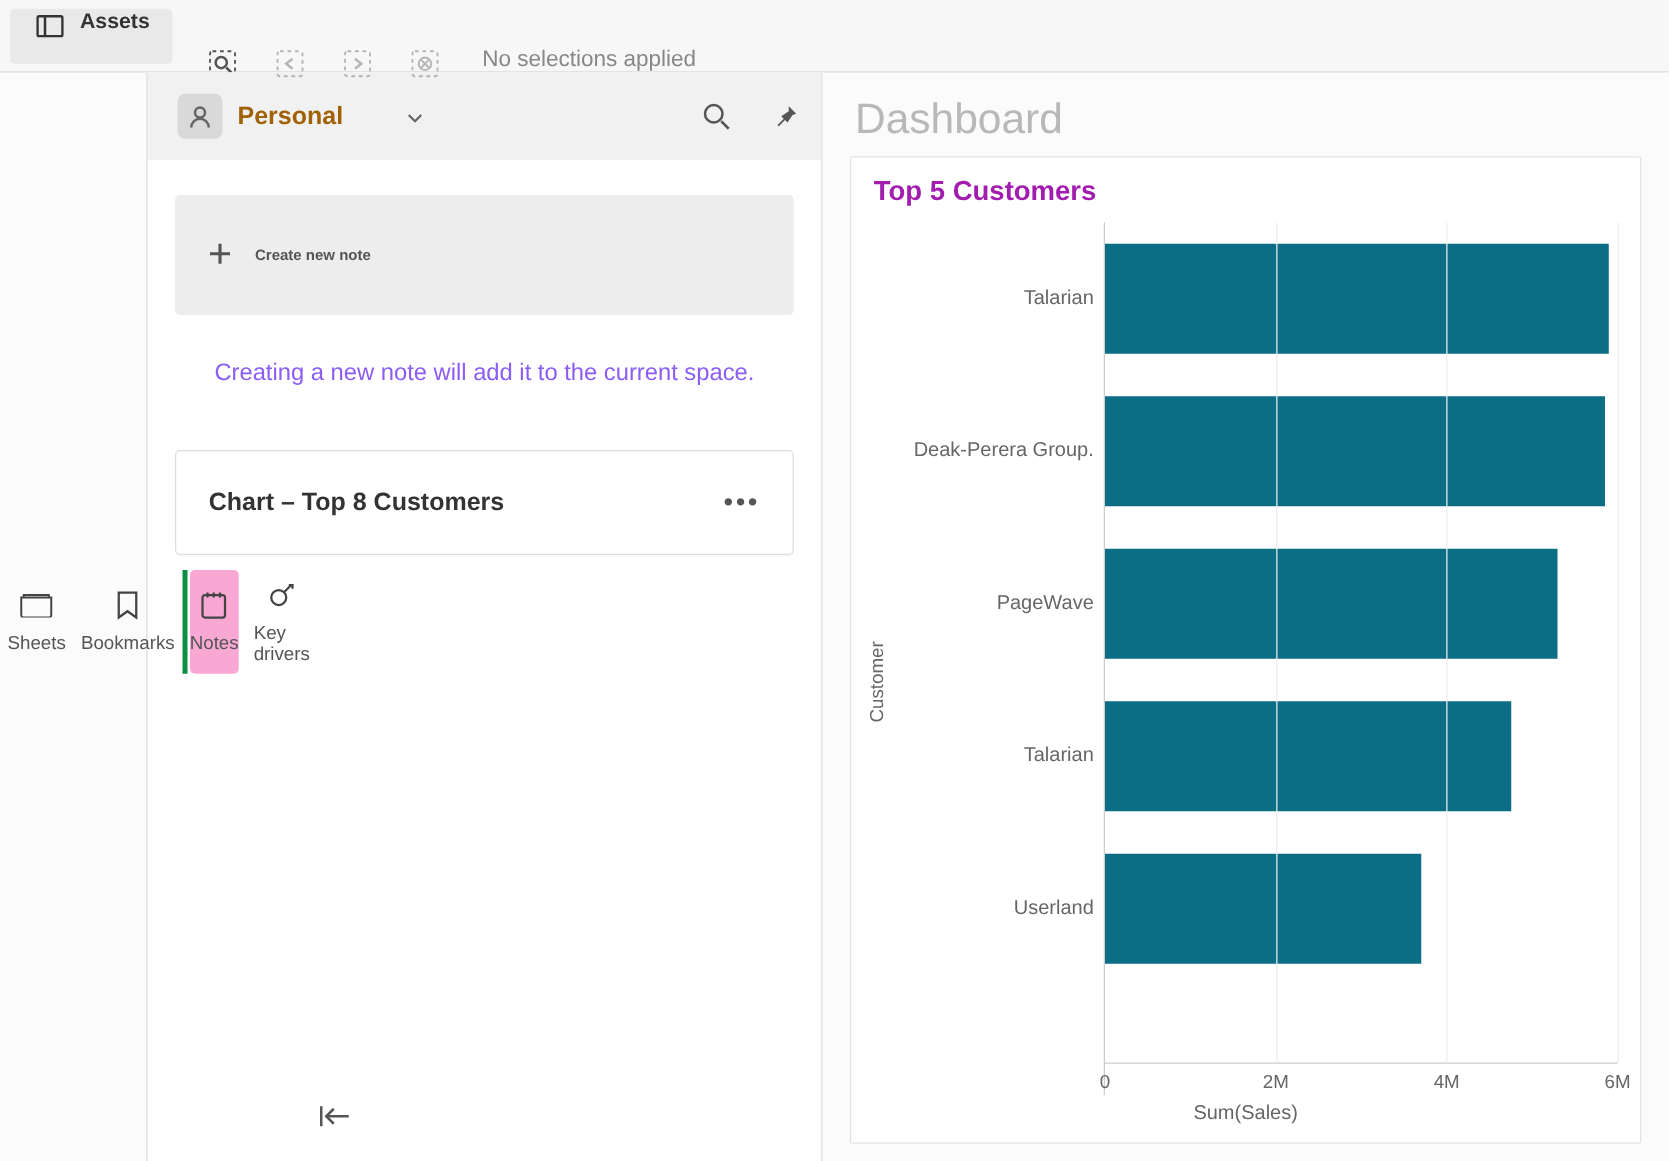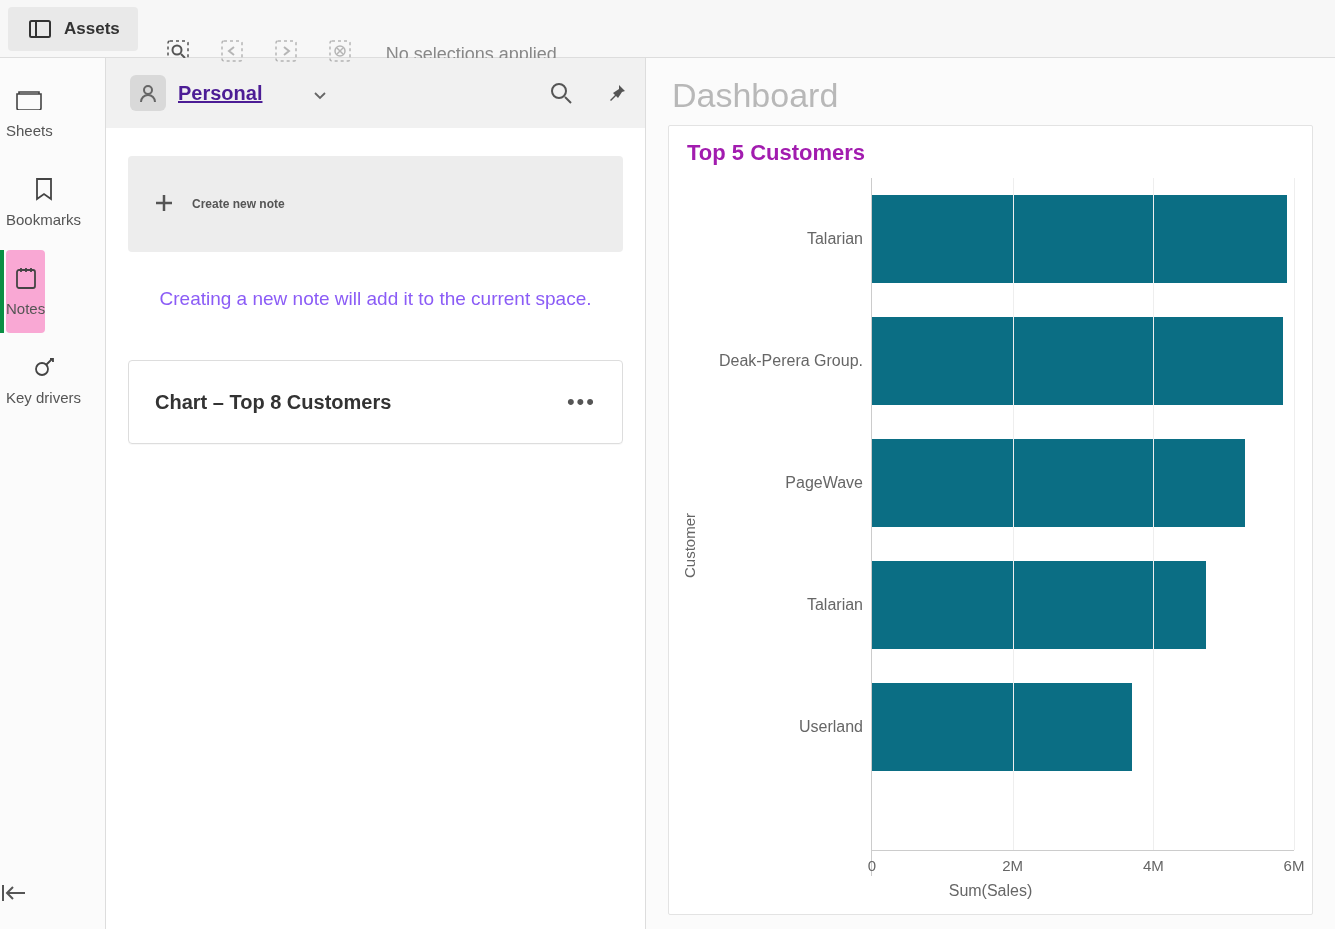--- a/index.html
+++ b/index.html
@@ -17,21 +17,21 @@
     height: 58px;
     display: flex;
     align-items: center;
     border-bottom: 1px solid #ddd;
     background: #f7f7f7;
     padding-left: 8px;
   }
   .top-btn {
     height: 44px;
     display: flex;
-    align-items: center;
+    align-items: flex-start;
     gap: 10px;
     padding: 0 18px;
     font-size: 17px;
     font-weight: 600;
     color: #333;
     background: #e9e9e9;
     border-radius: 4px;
     margin-right: 6px;
     cursor: pointer;
   }
@@ -40,42 +40,42 @@
     color: #5d48c5;
     border: 1px solid #a99be0;
     border-radius: 4px;
     height: 58px;
     margin-top: -1px;
     margin-bottom: -1px;
     padding: 0 22px;
   }
   .toolbar-sel {
     display: flex;
-    align-items: flex-end;
+    align-items: flex-start;
     gap: 26px;
     margin-left: 20px;
     margin-top: 44px;
   }
   .sel-icon { width: 28px; height: 28px; display:flex; align-items:center; justify-content:center; color:#555;}
   .sel-icon.disabled { opacity: .4; }
   .sel-text { font-size: 18px; color: #888; margin-left: 6px;}
 
   
   .main {
     display: flex;
     height: calc(929px - 58px);
   }
 
   
   .rail {
-    width: 106px;
+    width: 118px;
     border-right: 1px solid #ddd;
     display: flex;
-    flex-direction: column;
-    align-items: flex-start;
+    flex-direction: row;
+    align-items: center;
     padding-top: 14px;
     position: relative;
   }
   .rail-item {
     display: flex;
     flex-direction: column;
     align-items: center;
     gap: 8px;
     padding: 14px 0 16px 0;
     font-size: 15px;
@@ -117,25 +117,24 @@
     display: flex;
     align-items: center;
     padding: 0 14px;
   }
   .person-chip {
     display: flex;
     align-items: center;
     gap: 12px;
     font-size: 20px;
     font-weight: 600;
-    color: #4c1d95;
+    color: #a16207;
     cursor: pointer;
     padding: 6px 10px;
     border-radius: 4px;
-    text-decoration: underline;
   }
   .person-square {
     width: 36px; height: 36px;
     background:#d9d9d9;
     border-radius:6px;
     display:flex; align-items:center; justify-content:center;
     color:#666;
   }
   .chev-down { margin-left: 40px; color:#666; }
   .notes-header-right { margin-left:auto; display:flex; gap:28px; color:#555;}

